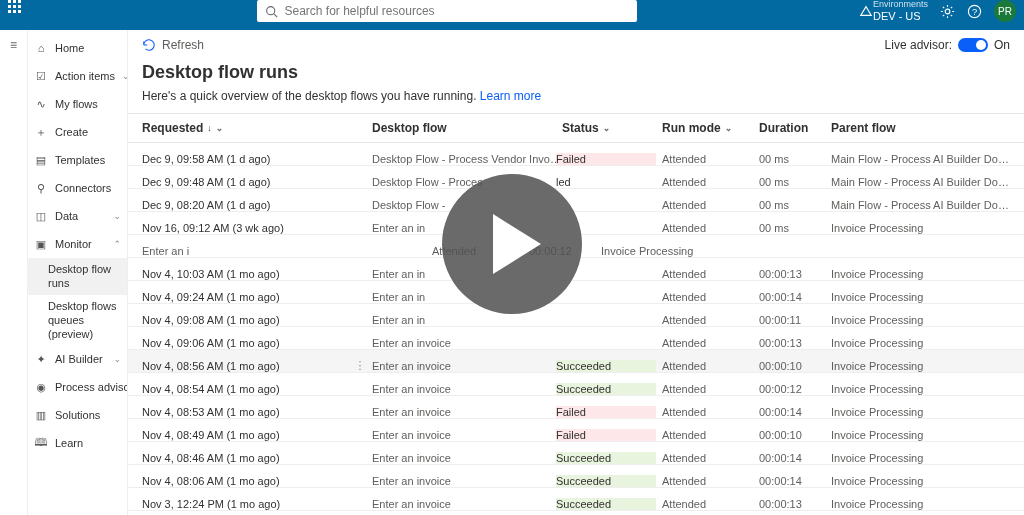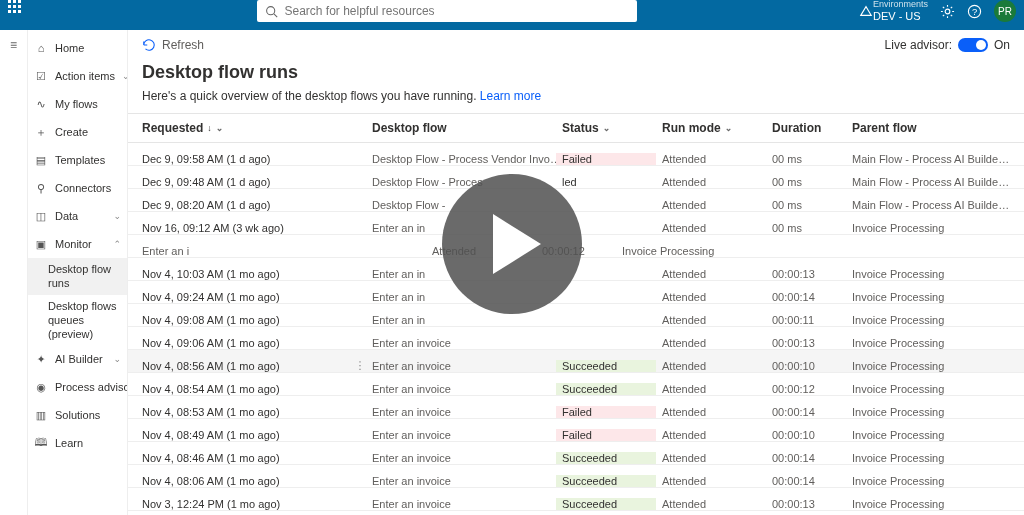--- a/index.html
+++ b/index.html
@@ -32,31 +32,31 @@
 .toggle{width:30px;height:14px;background:#0a5ff9;border-radius:7px;position:relative}
 .toggle::after{content:"";position:absolute;right:2px;top:2px;width:10px;height:10px;background:#fff;border-radius:50%}
 .page-title{font-size:18px;font-weight:600;padding:2px 14px 6px}
 .subtitle{font-size:12px;padding:0 14px 10px;color:#323130}
 .subtitle a{color:#0a5ff9;text-decoration:none}
 .table{flex:1;overflow:auto}
 .thead{display:flex;border-top:1px solid #e5e5e5;border-bottom:1px solid #e5e5e5;height:30px;align-items:center;font-size:12px;font-weight:600;padding:0 14px}
 .col-req{width:230px}
 .col-flow{width:190px}
 .col-status{width:100px}
-.col-mode{width:110px}
-.col-dur{width:80px}
+.col-mode{width:97px}
+.col-dur{width:72px}
 .col-parent{flex:1}
 .th{display:flex;align-items:center;gap:4px}
 .sort{font-size:9px}
 .chev-col{font-size:9px;color:#666}
 .row{display:flex;height:23px;align-items:flex-end;border-bottom:1px solid #eee;padding:0 14px;font-size:11px;color:#323130}
 .row.hover{background:#f5f5f5}
 .row .col-req{color:#323130}
 .row .col-flow,.row .col-dur,.row .col-parent,.row .col-mode{color:#605e5c;white-space:nowrap;overflow:hidden;text-overflow:ellipsis}
-.status-cell{height:100%;display:flex;align-items:center;padding-left:6px;margin-left:-6px}
+.status-cell{height:100%;display:flex;align-items:center;margin-left:-6px}
 .status-failed{background:#fde7e9}
 .status-succeeded{background:#e9f4de}
 .more-btn{width:16px;color:#888;text-align:center;margin-left:-20px;margin-right:4px}
 .play-overlay{position:absolute;top:50%;left:50%;transform:translate(-50%,-60%);width:140px;height:140px;border-radius:50%;background:rgba(80,80,80,.85);display:flex;align-items:center;justify-content:center}
 .play-tri{width:0;height:0;border-top:30px solid transparent;border-bottom:30px solid transparent;border-left:48px solid #fff;margin-left:10px}
 .container{position:relative;width:1024px;height:515px}
 </style>
 </head>
 <body>
 <div class="container">

